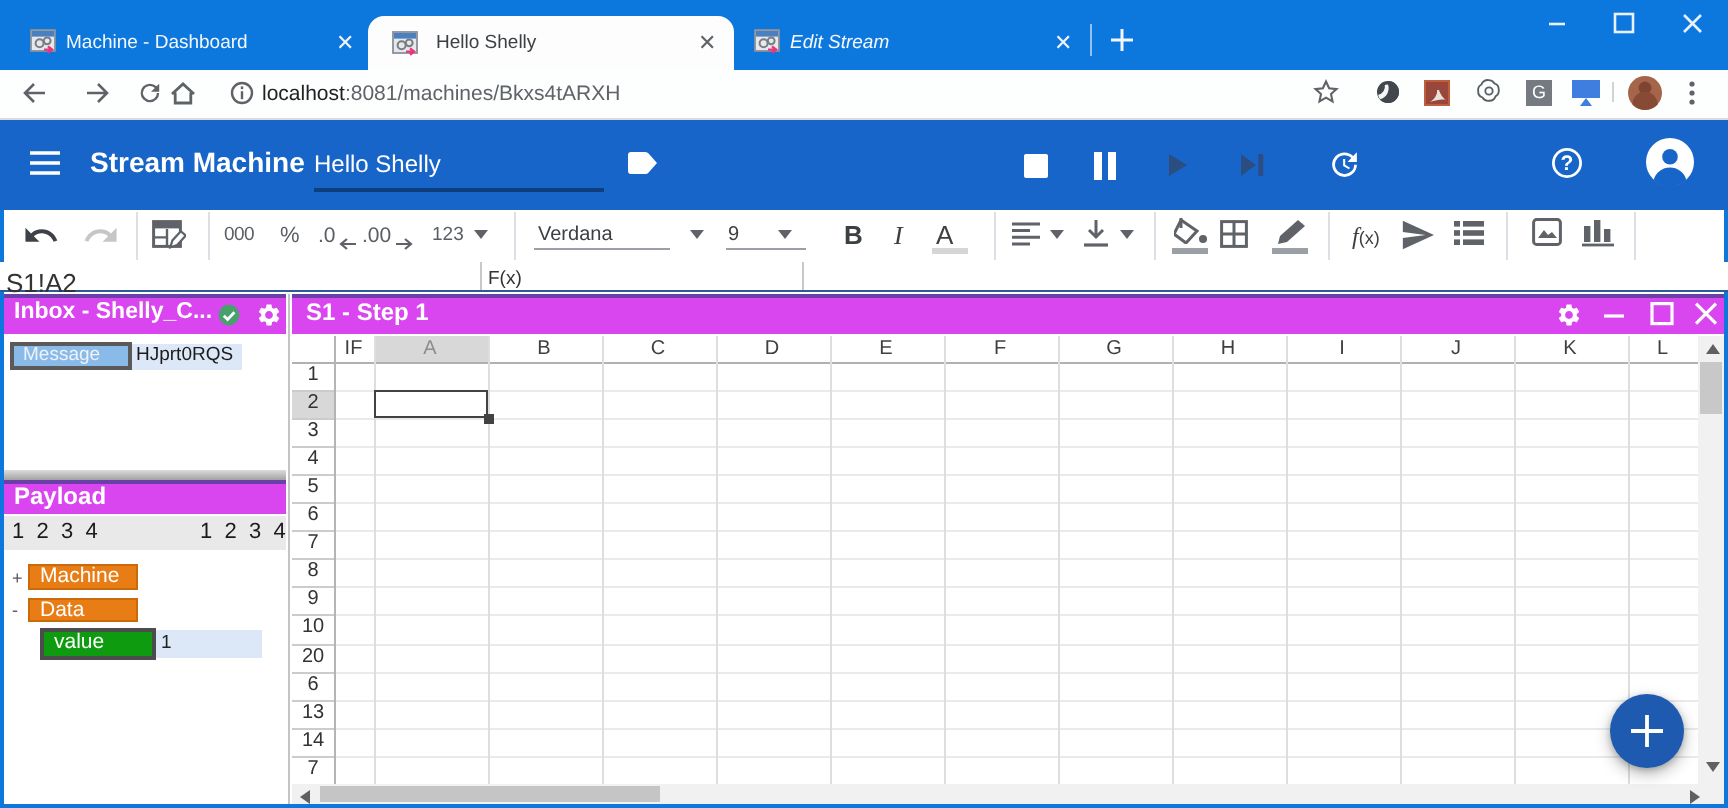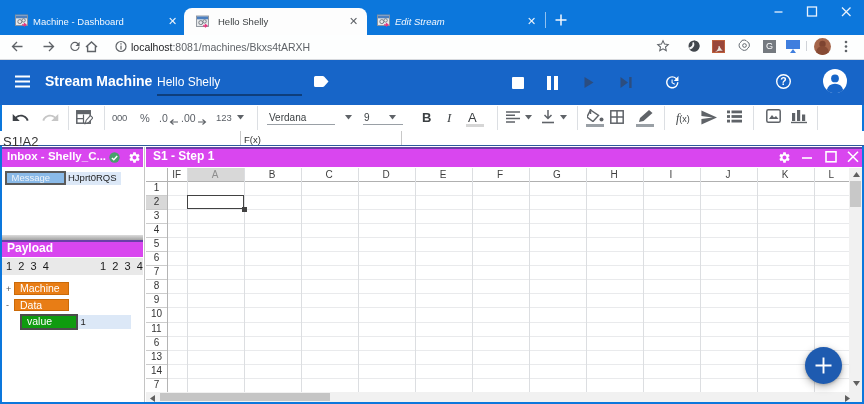--- a/index.html
+++ b/index.html
@@ -334,21 +334,21 @@
     <div style="position:absolute;left:21px;top:112.85000000000001px;width:682px;height:1px;background:#e9eaec;"></div>
     <div style="position:absolute;left:0;top:112.85000000000001px;width:21px;height:14.05px;font-size:10px;color:#333;text-align:center;line-height:14.05px;">8</div>
     <div style="position:absolute;left:0;top:126.9px;width:21px;height:1px;background:#cccccc;"></div>
     <div style="position:absolute;left:21px;top:126.9px;width:682px;height:1px;background:#e9eaec;"></div>
     <div style="position:absolute;left:0;top:126.9px;width:21px;height:14.05px;font-size:10px;color:#333;text-align:center;line-height:14.05px;">9</div>
     <div style="position:absolute;left:0;top:140.95000000000002px;width:21px;height:1px;background:#cccccc;"></div>
     <div style="position:absolute;left:21px;top:140.95000000000002px;width:682px;height:1px;background:#e9eaec;"></div>
     <div style="position:absolute;left:0;top:140.95px;width:21px;height:14.05px;font-size:10px;color:#333;text-align:center;line-height:14.05px;">10</div>
     <div style="position:absolute;left:0;top:155px;width:21px;height:1px;background:#cccccc;"></div>
     <div style="position:absolute;left:21px;top:155px;width:682px;height:1px;background:#e9eaec;"></div>
-    <div style="position:absolute;left:0;top:155px;width:21px;height:14.05px;font-size:10px;color:#333;text-align:center;line-height:14.05px;">11</div>
+    <div style="position:absolute;left:0;top:155px;width:21px;height:14.05px;font-size:10px;color:#333;text-align:center;line-height:14.05px;">20</div>
     <div style="position:absolute;left:0;top:169.05px;width:21px;height:1px;background:#cccccc;"></div>
     <div style="position:absolute;left:21px;top:169.05px;width:682px;height:1px;background:#e9eaec;"></div>
     <div style="position:absolute;left:0;top:169.05px;width:21px;height:14.05px;font-size:10px;color:#333;text-align:center;line-height:14.05px;">6</div>
     <div style="position:absolute;left:0;top:183.10000000000002px;width:21px;height:1px;background:#cccccc;"></div>
     <div style="position:absolute;left:21px;top:183.10000000000002px;width:682px;height:1px;background:#e9eaec;"></div>
     <div style="position:absolute;left:0;top:183.10000000000002px;width:21px;height:14.05px;font-size:10px;color:#333;text-align:center;line-height:14.05px;">13</div>
     <div style="position:absolute;left:0;top:197.15000000000003px;width:21px;height:1px;background:#cccccc;"></div>
     <div style="position:absolute;left:21px;top:197.15000000000003px;width:682px;height:1px;background:#e9eaec;"></div>
     <div style="position:absolute;left:0;top:197.15px;width:21px;height:14.05px;font-size:10px;color:#333;text-align:center;line-height:14.05px;">14</div>
     <div style="position:absolute;left:0;top:211.20000000000002px;width:21px;height:1px;background:#cccccc;"></div>

